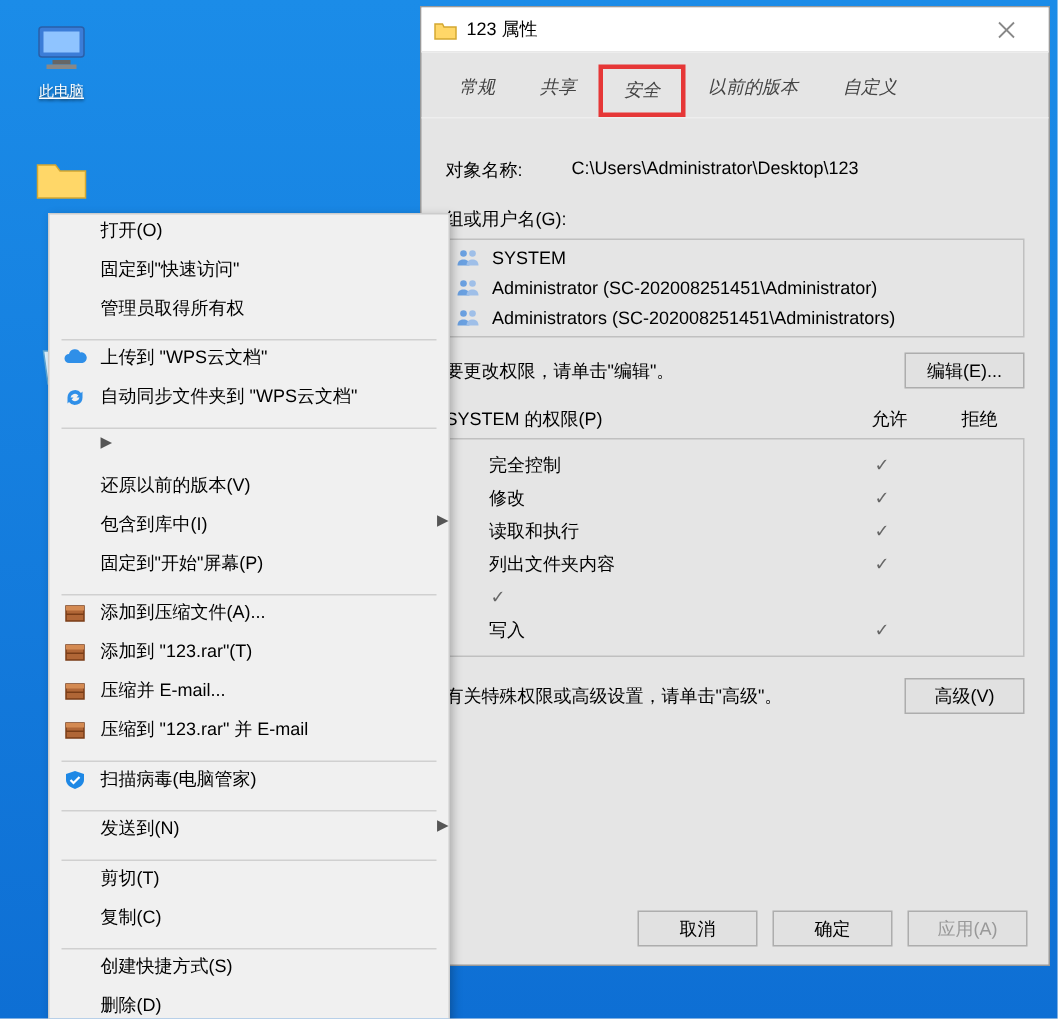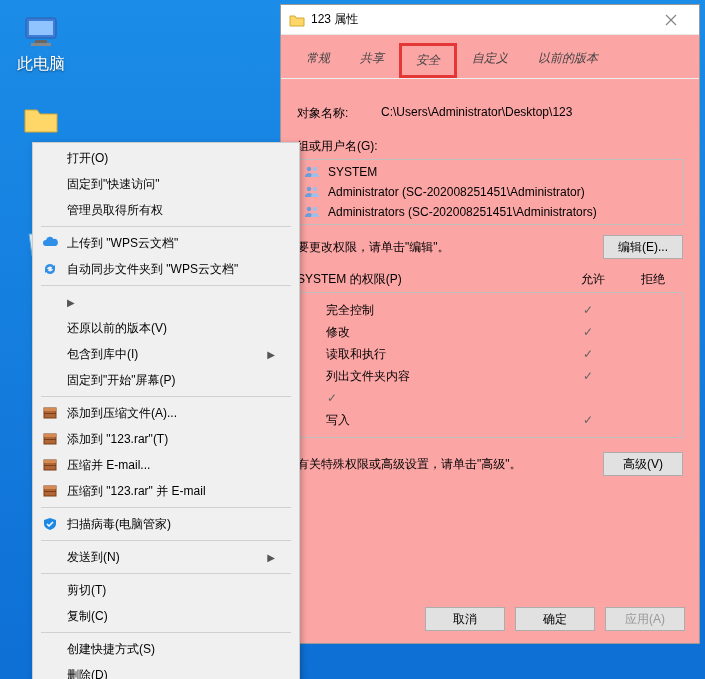--- a/index.html
+++ b/index.html
@@ -1,32 +1,32 @@
 <!DOCTYPE html>
 <html><head>
 <meta charset="utf-8">
 <style>
 * { box-sizing: border-box; margin: 0; padding: 0; font-family: "Microsoft YaHei", "Segoe UI", sans-serif; font-size: 12px; }
 body { width: 705px; height: 679px; background: linear-gradient(180deg, #1b8ce8 0%, #0e6fd4 100%); overflow: hidden; position: relative; }
 
 
 .desktop-icon { position: absolute; width: 54px; text-align: center; color: #fff; }
 .desktop-icon .ico { width: 40px; height: 40px; margin: 0 auto 2px; }
-.desktop-icon .lbl { font-size: 16px; text-shadow: 0 1px 2px rgba(0,0,0,.5); white-space: nowrap; }
+.desktop-icon .lbl { font-size: 10px; text-shadow: 0 1px 2px rgba(0,0,0,.5); white-space: nowrap; text-decoration: underline; }
 
 
 .ctx { position: absolute; left: 32px; top: 142px; width: 268px; background: #f0f0f0; border: 1px solid #ccc; box-shadow: 2px 2px 6px rgba(0,0,0,.25); padding: 2px 0; z-index: 50; }
-.ctx-item { display: flex; align-items: center; height: 26px; padding: 0 24px 0 6px; cursor: default; }
+.ctx-item { display: flex; align-items: flex-start; height: 26px; padding: 0 0 0 6px; cursor: default; }
 .ctx-item .cico { width: 22px; height: 18px; display: flex; align-items: center; justify-content: center; margin-right: 6px; }
 .ctx-item .ctxt { flex: 1; color: #000; }
 .ctx-item .arrow { color: #555; font-size: 10px; }
 .ctx-sep { height: 1px; background: #d0d0d0; margin: 3px 8px; }
 
 
-.dlg { position: absolute; left: 280px; top: 4px; width: 420px; height: 640px; background: #fca5a5; border: 1px solid #999; z-index: 40; }
+.dlg { position: absolute; left: 280px; top: 4px; width: 420px; height: 640px; background: #e5e5e5; border: 1px solid #999; z-index: 40; }
 .titlebar { height: 30px; display: flex; align-items: center; padding: 0 8px; background: #fff; border-bottom: 1px solid #e8e8e8; }
 .titlebar .folder-ico { width: 16px; height: 16px; margin-right: 6px; }
 .titlebar .title { flex: 1; color: #000; }
 .titlebar .close { width: 40px; height: 28px; display: flex; align-items: center; justify-content: center; color: #888; }
 
 .tabs { display: flex; padding: 8px 10px 0 10px; border-bottom: 1px solid #eee; }
 .tab { padding: 6px 14px; color: #444; cursor: default; border: 1px solid transparent; border-bottom: none; font-style: italic; }
 .tab.active { border: 3px solid #e63737; }
 
 .content { padding: 14px 16px; }
@@ -226,22 +226,22 @@
           <line x1="1" y1="1" x2="11" y2="11" stroke="#888" stroke-width="1.2"></line>
           <line x1="11" y1="1" x2="1" y2="11" stroke="#888" stroke-width="1.2"></line>
         </svg>
     </div>
   </div>
 
   <div class="tabs" id="tabs">
       <div class="tab">常规</div>
       <div class="tab">共享</div>
       <div class="tab active">安全</div>
+      <div class="tab">以前的版本</div>
       <div class="tab">自定义</div>
-      <div class="tab">以前的版本</div>
     </div>
 
   <div class="content">
     <div class="obj-row">
       <div class="lbl">对象名称:</div>
       <div class="val">C:\Users\Administrator\Desktop\123</div>
     </div>
 
     <div style="margin-bottom:4px;">组或用户名(G):</div>
     <div class="grpbox" id="users">

